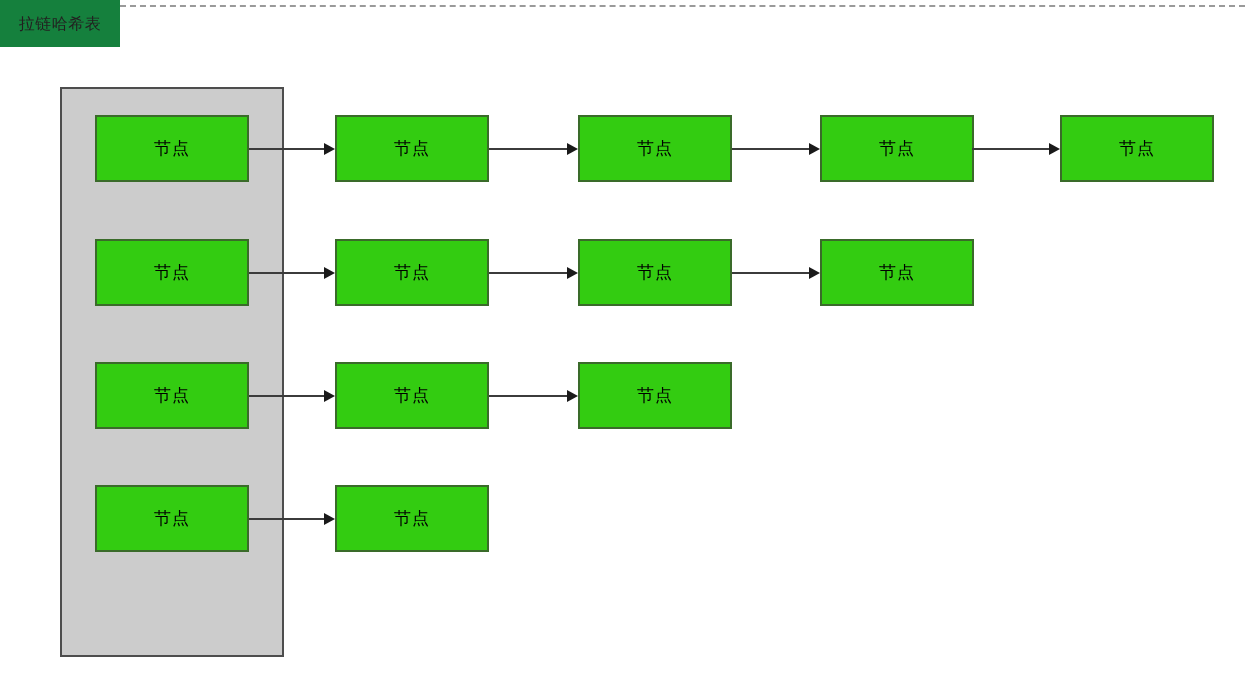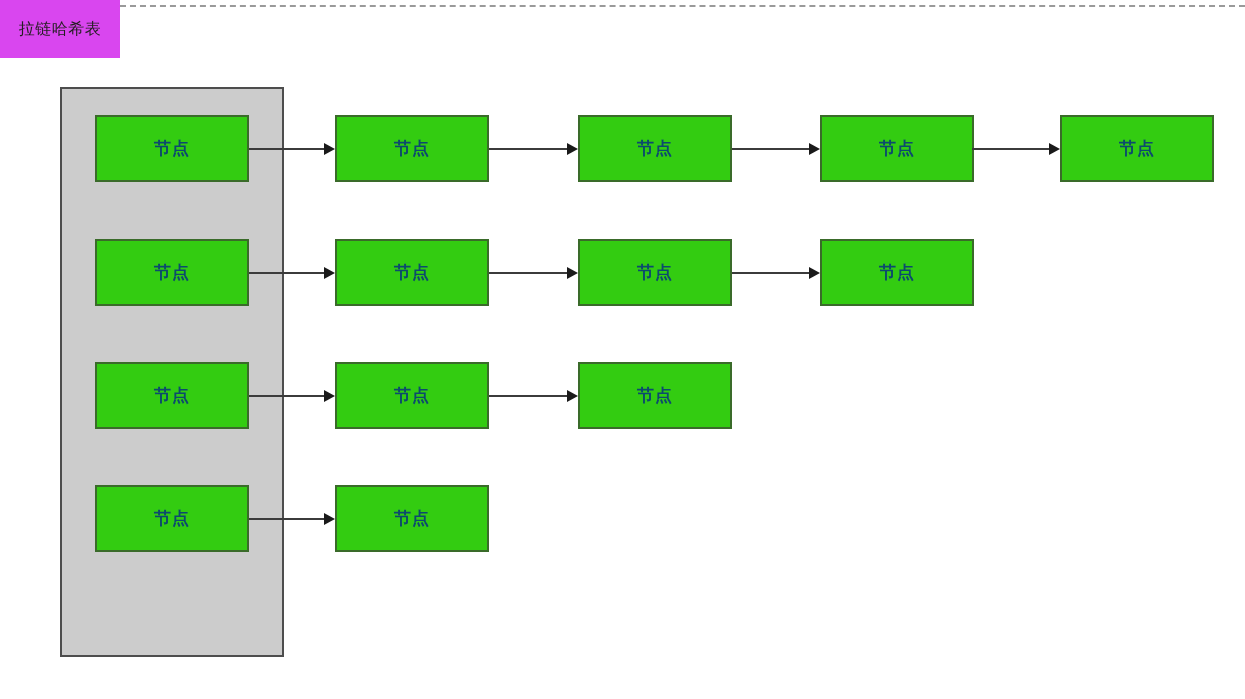--- a/index.html
+++ b/index.html
@@ -24,22 +24,22 @@
     height: 0;
     border-top: 2px dashed #9a9a9a;
   }
 
   
   #title-tab {
     position: absolute;
     left: 0;
     top: 0;
     width: 120px;
-    height: 58px;
-    background: #d946ef;
+    height: 47px;
+    background: #15803d;
     display: flex;
     align-items: center;
     justify-content: center;
     box-sizing: border-box;
   }
   #title-tab .tab-text {
     font-size: 16px;
     color: #231f20;
     line-height: 1;
     letter-spacing: 0.5px;
@@ -74,22 +74,22 @@
     height: 67px;
     background: #33cc11;
     border: 2px solid #3a6b2a;
     box-sizing: border-box;
     display: flex;
     align-items: center;
     justify-content: center;
   }
   .node-box .node-label {
     font-size: 17px;
-    font-weight: bold;
-    color: #0c4a6e;
+    font-weight: normal;
+    color: #000000;
     line-height: 1;
     letter-spacing: 1px;
     white-space: nowrap;
     text-align: center;
   }
 
   
   .arrow {
     position: absolute;
     height: 12px;

